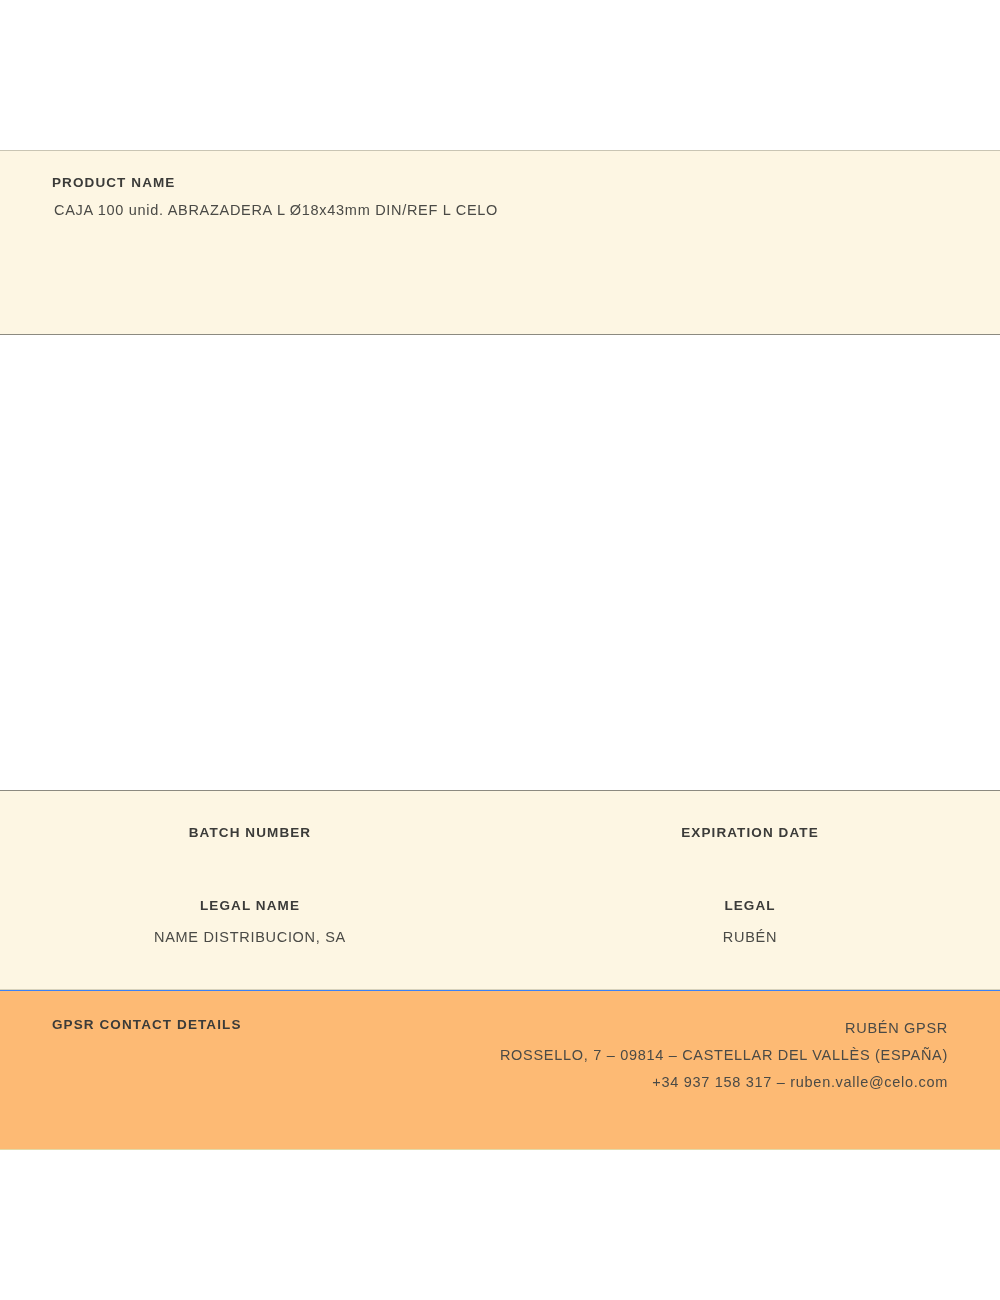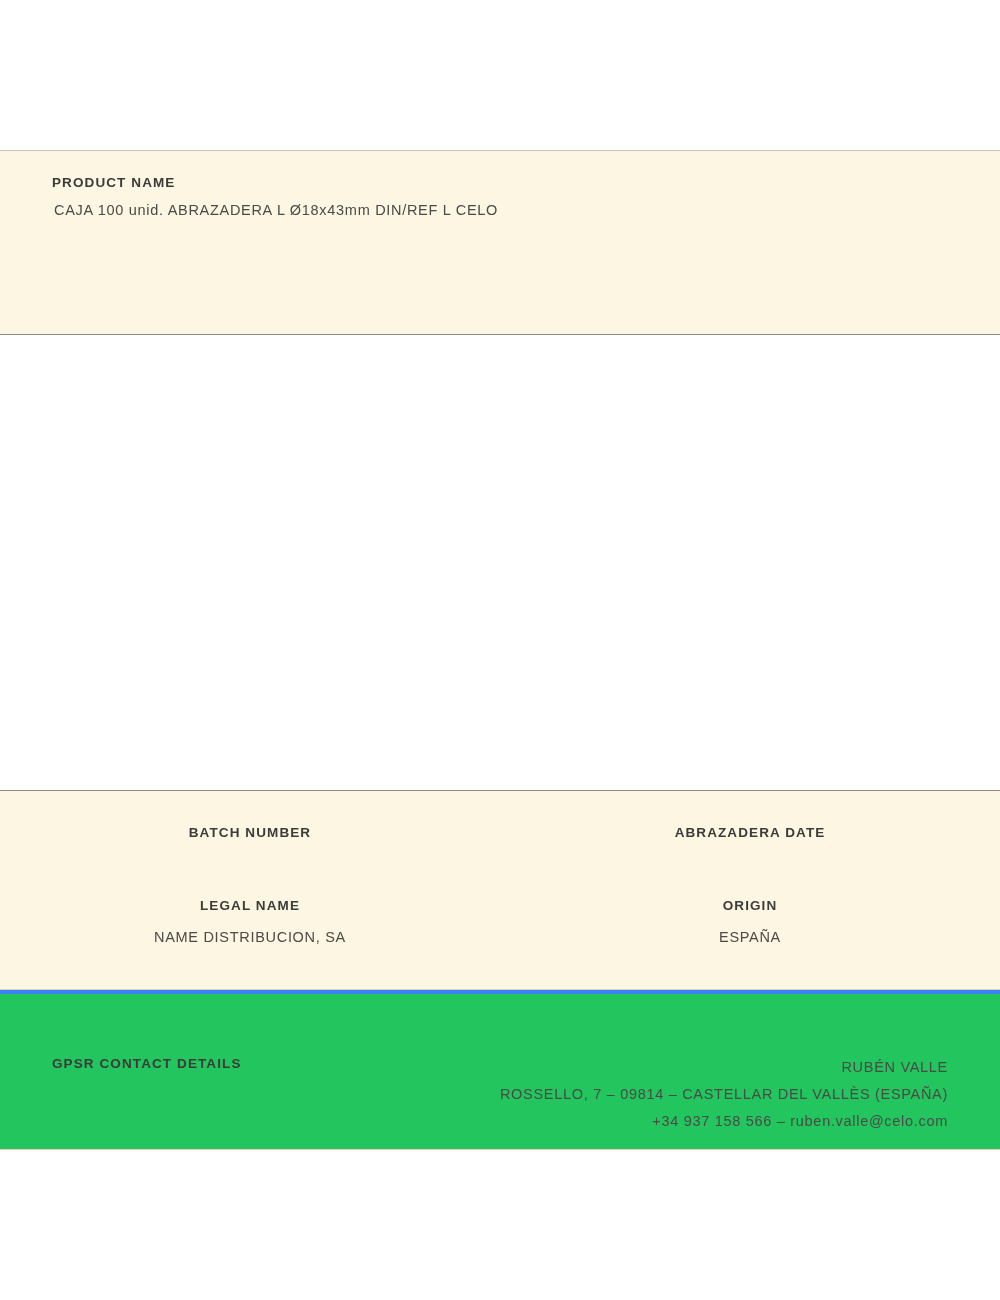--- a/index.html
+++ b/index.html
@@ -112,25 +112,25 @@
     margin-top: 16px;
   }
 
   
   .gpsr-band {
     position: absolute;
     left: 0;
     top: 990px;
     width: 1000px;
     height: 160px;
-    background: #22c55e;
-    border-top: 4px solid #3b82f6;
+    background: #fdba74;
+    border-top: 1px solid #3b82f6;
     border-bottom: 1px solid #e4d9a6;
     box-sizing: border-box;
-    padding: 60px 52px 0 52px;
+    padding: 24px 52px 0 52px;
     display: flex;
     justify-content: space-between;
     align-items: flex-start;
   }
   .gpsr-title {
     font-size: 13.5px;
     font-weight: bold;
     letter-spacing: 1.1px;
     color: #3b3b39;
     white-space: nowrap;
@@ -169,41 +169,41 @@
 
   <div class="middle-blank"></div>
 
   <div class="mid-band">
     <div class="cols row-batch">
       <div class="col">
         <div class="col-label">BATCH NUMBER</div>
         <div class="col-value"></div>
       </div>
       <div class="col">
-        <div class="col-label">ABRAZADERA DATE</div>
+        <div class="col-label">EXPIRATION DATE</div>
         <div class="col-value"></div>
       </div>
     </div>
 
     <div class="cols row-legal">
       <div class="col">
         <div class="col-label">LEGAL NAME</div>
         <div class="col-value">NAME DISTRIBUCION, SA</div>
       </div>
       <div class="col">
-        <div class="col-label">ORIGIN</div>
-        <div class="col-value">ESPAÑA</div>
+        <div class="col-label">LEGAL</div>
+        <div class="col-value">RUBÉN</div>
       </div>
     </div>
   </div>
 
   <div class="gpsr-band">
     <div class="gpsr-title">GPSR CONTACT DETAILS</div>
     <div class="gpsr-lines">
-      <div>RUBÉN VALLE</div>
+      <div>RUBÉN GPSR</div>
       <div>ROSSELLO, 7 – 09814 – CASTELLAR DEL VALLÈS (ESPAÑA)</div>
-      <div>+34 937 158 566 – ruben.valle@celo.com</div>
+      <div>+34 937 158 317 – ruben.valle@celo.com</div>
     </div>
   </div>
 
   <div class="bottom-blank"></div>
 
 </div>
 
 </body></html>

